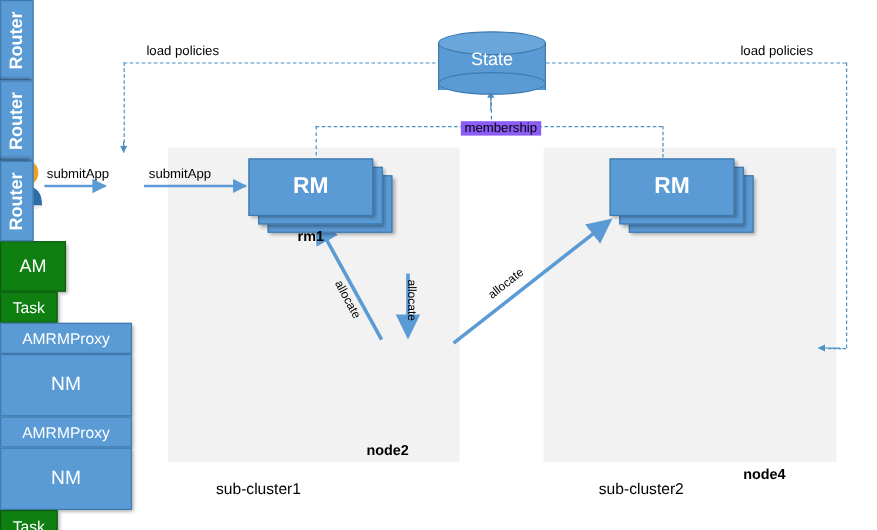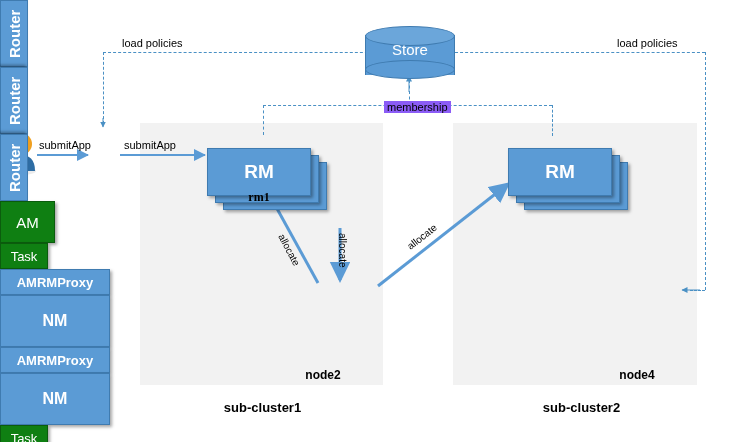--- a/index.html
+++ b/index.html
@@ -11,21 +11,21 @@
   
   .subcluster-bg{background:#f2f2f2;}
 
   
   .bluebox{
     background:#5b9bd5;
     border:1px solid #3f7bb0;
     box-shadow:2px 2px 3px rgba(0,0,0,.35);
     color:#ffffff;
     display:flex;align-items:center;justify-content:center;
-    font-weight:bold;
+    font-weight:normal;
     box-sizing:border-box;
   }
   .greenbox{
     background:#0f7f12;
     border:1px solid #0b5c0d;
     box-shadow:2px 2px 3px rgba(0,0,0,.35);
     color:#ffffff;
     display:flex;align-items:center;justify-content:center;
     box-sizing:border-box;
   }
@@ -35,31 +35,31 @@
     writing-mode:vertical-rl;
     text-orientation:mixed;
     transform:rotate(180deg);
     font-weight:bold;
     font-size:15px;
     letter-spacing:0px;
   }
 
   
   .rmstack{width:120px;height:62px;}
-  .rmstack .layer{position:absolute;width:104px;height:48px;margin-top:16px;}
+  .rmstack .layer{position:absolute;width:104px;height:48px;}
   .rmstack .l3{left:16px;top:14px;}
   .rmstack .l2{left:8px;top:7px;}
   .rmstack .l1{left:0px;top:0px;font-weight:bold;font-size:19px;}
 
   .caption{
     position:absolute;color:#000;font-weight:bold;font-size:12px;
     text-align:center;
   }
   .bigcaption{
-    position:absolute;color:#000;font-weight:bold;font-size:13px;text-align:center;
+    position:absolute;color:#000;font-weight:normal;font-size:13px;text-align:left;
   }
 
   .edgelabel{
     position:absolute;font-size:11px;color:#000;background:transparent;white-space:nowrap;
   }
   .edgelabel-rot{
     position:absolute;font-size:10px;color:#000;white-space:nowrap;
   }
 
   
@@ -159,32 +159,32 @@
 
   <div class="edgelabel" style="left:122px;top:37px;">load policies</div>
   <div class="edgelabel" style="left:617px;top:37px;">load policies</div>
   <div class="edgelabel" style="left:384px;top:101px;background:#8b5cf6;padding:0 3px;">membership</div>
 
   <div class="abs" style="left:365px;top:26px;width:90px;height:58px;">
     <div class="cyl-body" style="left:0;top:9px;width:88px;height:40px;"></div>
     <div class="cyl-bottom" style="left:0;top:34px;width:88px;height:17px;"></div>
     <div class="cyl-top" style="left:0;top:0px;width:88px;height:18px;"></div>
     <div class="cyl-text" style="top:14px;">
-      <div>Store</div>
+      <div>State</div>
     </div>
   </div>
 
   <div class="abs rmstack" style="left:207px;top:132px;">
     <div class="bluebox layer l3"></div>
     <div class="bluebox layer l2"></div>
     <div class="bluebox layer l1">
       <span>RM</span>
     </div>
   </div>
-  <div class="caption" style="left:207px;top:190px;width:104px;font-family:Liberation Serif, serif;">rm1</div>
+  <div class="caption" style="left:207px;top:190px;width:104px;">rm1</div>
 
   <div class="greenbox" style="left:315px;top:202px;width:55px;height:42px;font-size:15px;">
     <span>AM</span>
   </div>
 
   <div class="edgelabel-rot" style="left:286px;top:232px;transform:rotate(62deg);transform-origin:left top;">allocate</div>
   <div class="edgelabel-rot" style="left:348px;top:233px;transform:rotate(90deg);transform-origin:left top;">allocate</div>
   <div class="edgelabel-rot" style="left:405px;top:243px;transform:rotate(-38deg);transform-origin:left top;">allocate</div>
 
   <div class="greenbox" style="left:168px;top:243px;width:48px;height:26px;font-size:13px;">
@@ -216,17 +216,17 @@
   </div>
 
   <div class="greenbox" style="left:468px;top:243px;width:48px;height:26px;font-size:13px;">
     <span>Task</span>
   </div>
   <div class="bluebox" style="left:463px;top:279px;width:110px;height:26px;font-size:13px;">
     <span>AMRMProxy</span>
   </div>
 
 
-  <div class="caption" style="left:582px;top:368px;width:110px;">node4</div>
+  <div class="caption" style="left:582px;top:388px;width:110px;">node4</div>
 
   <div class="bigcaption" style="left:499px;top:400px;width:165px;">sub-cluster2</div>
 
 </div>
 
 </body></html>

